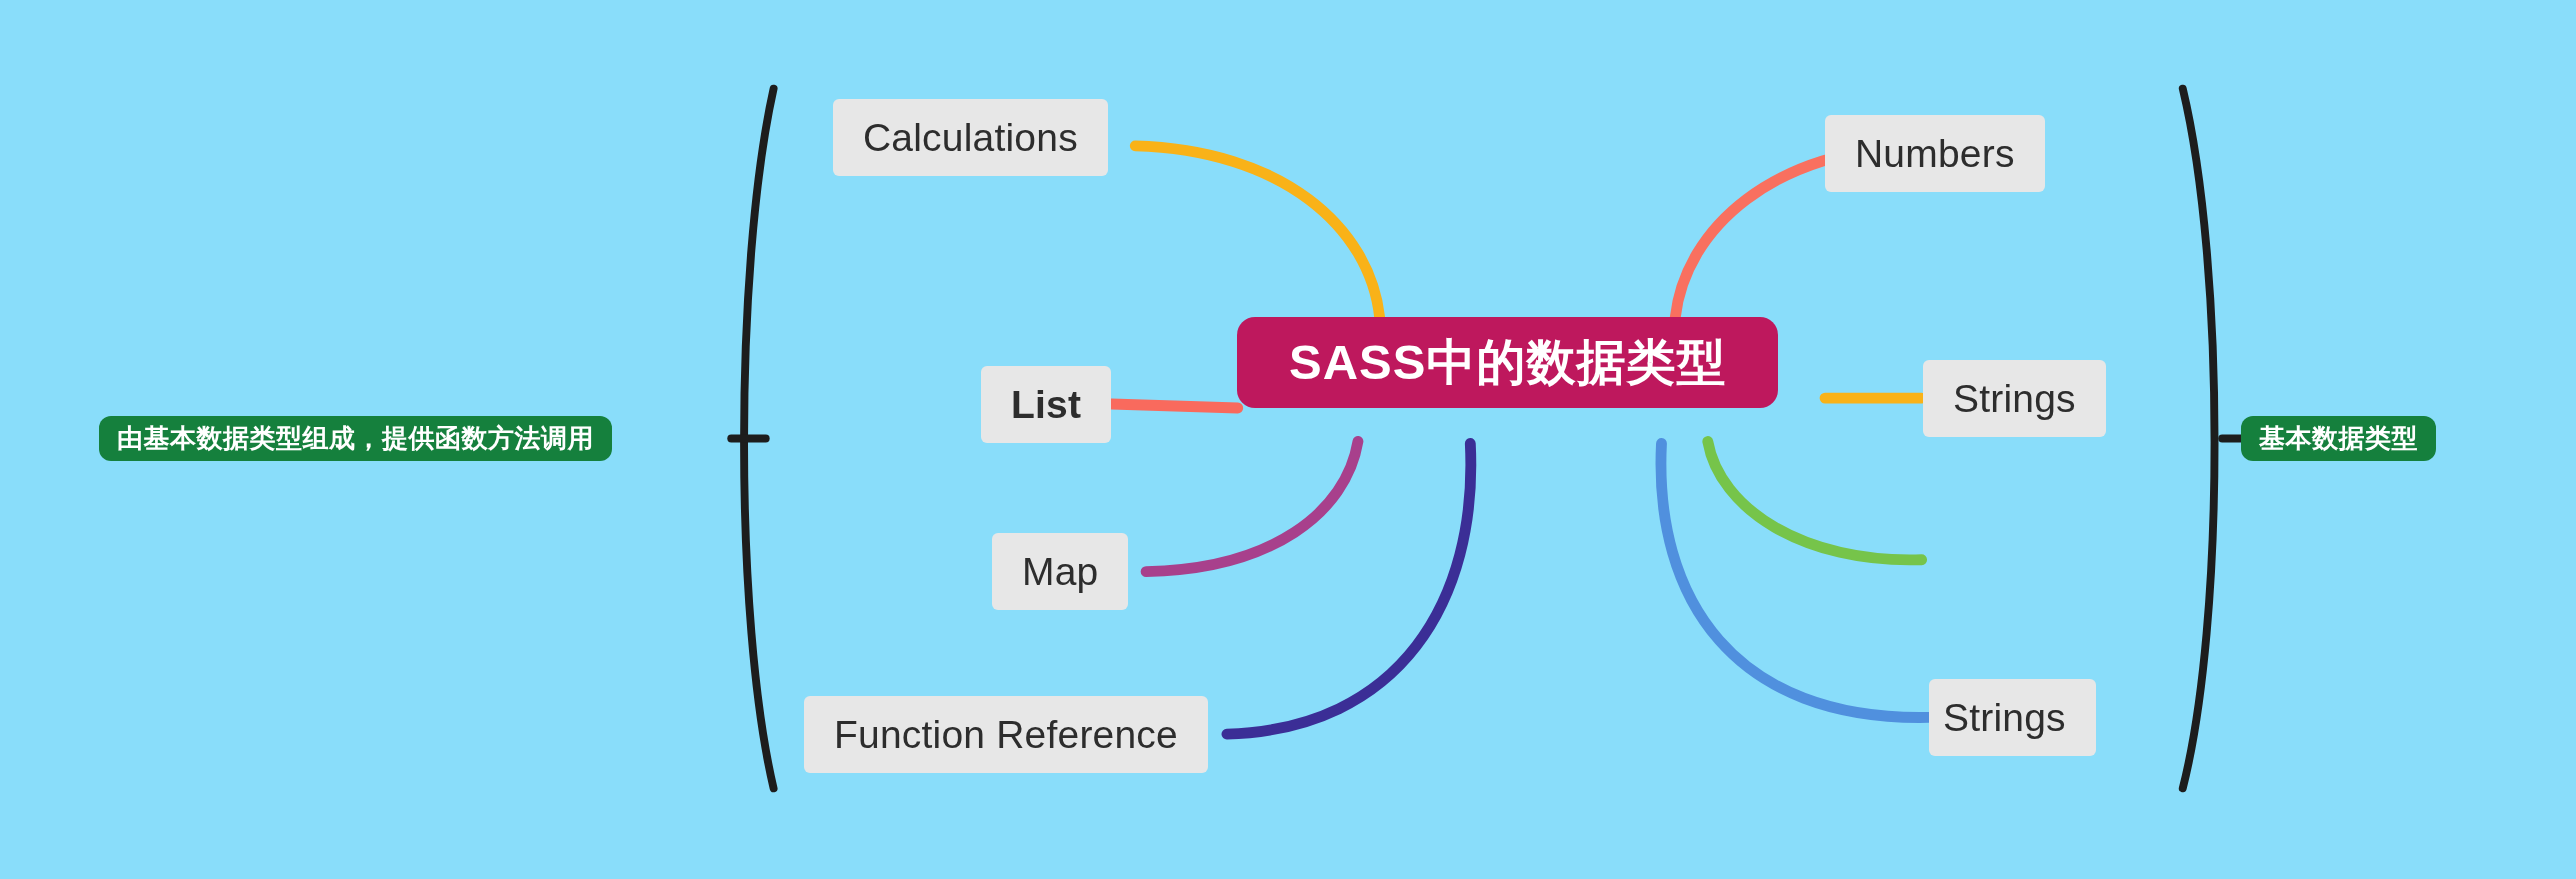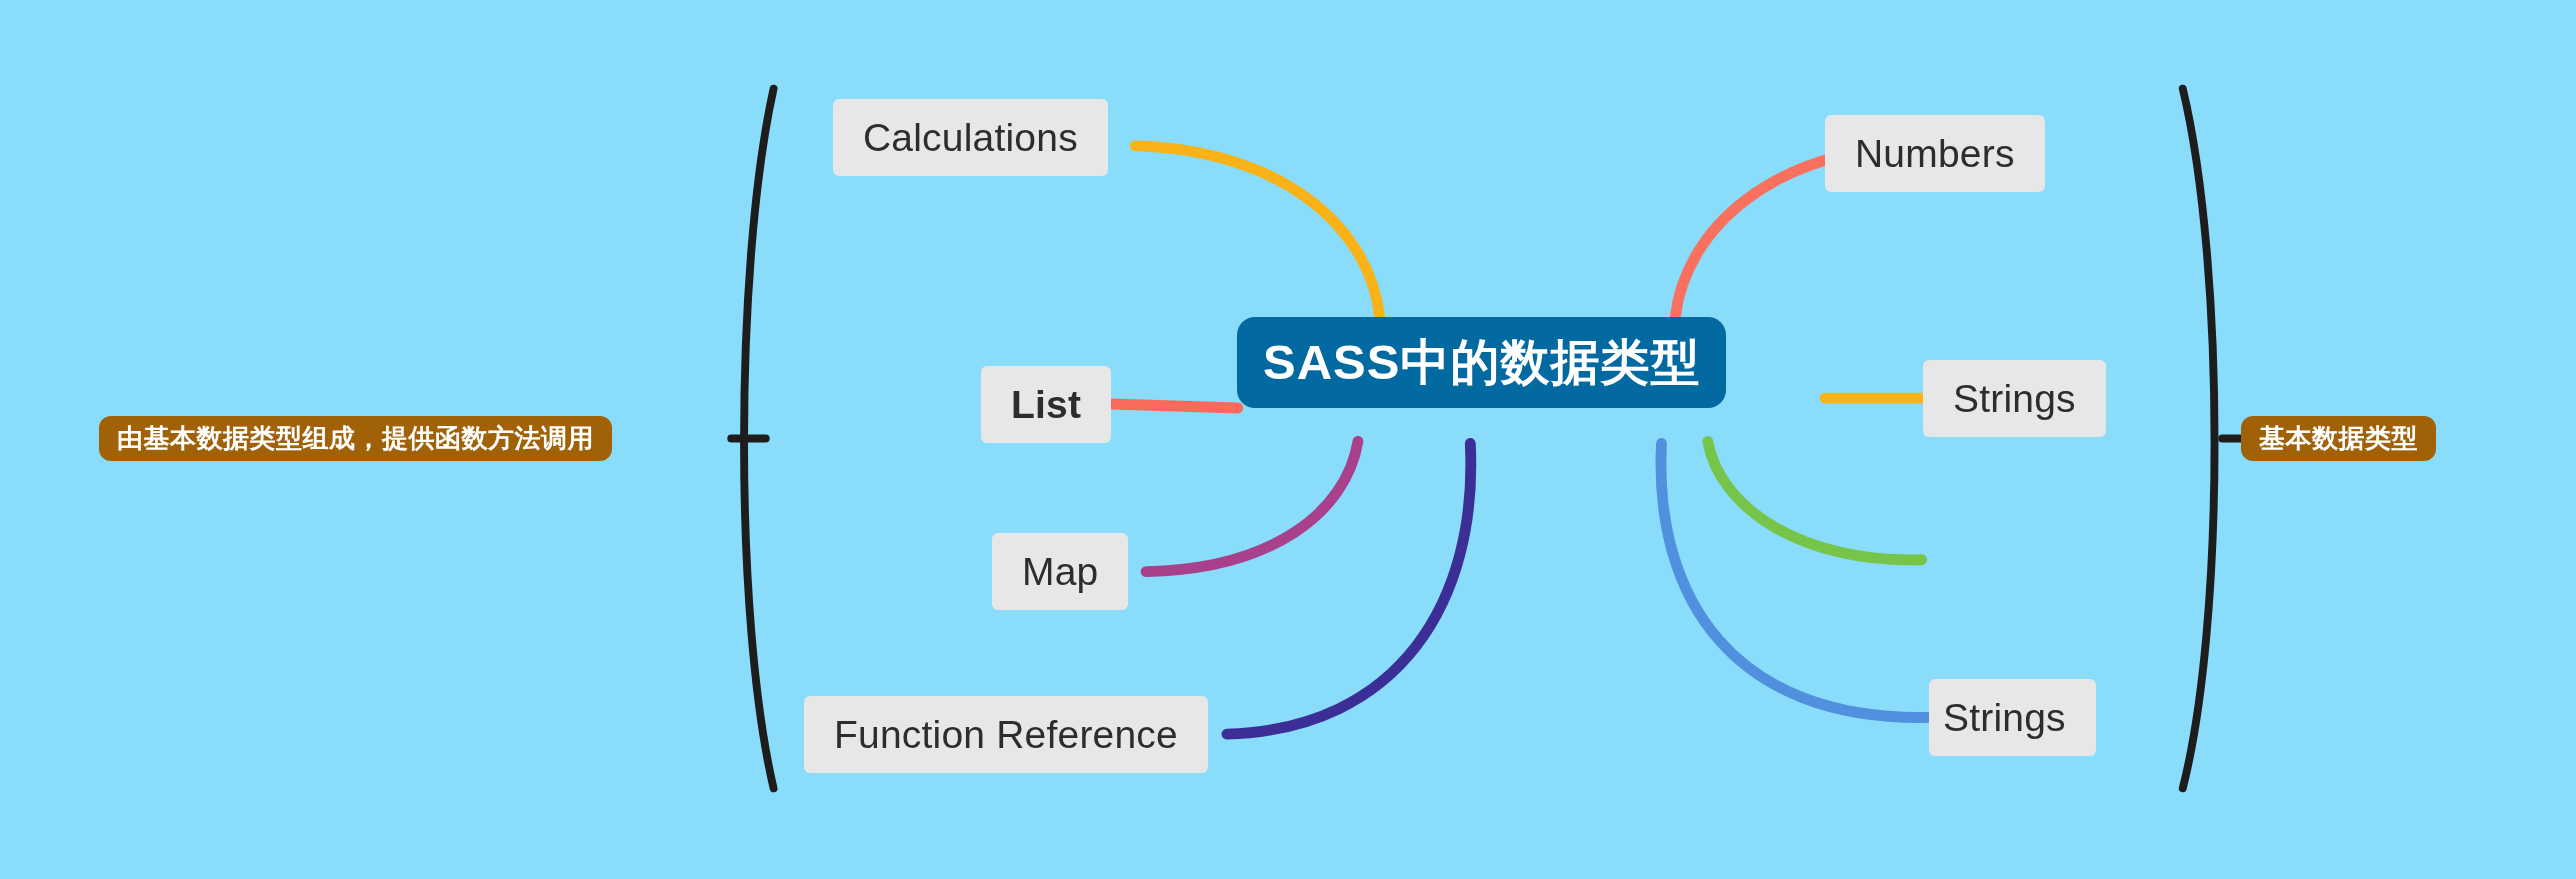--- a/index.html
+++ b/index.html
@@ -39,31 +39,31 @@
     background: #e7e7e7;
     border-radius: 6px;
     color: #2d2d2d;
     font-size: 39px;
     font-weight: 400;
     letter-spacing: 0.2px;
     height: 77px;
     padding: 0 30px;
   }
   .center-node {
-    background: #0369a1;
+    background: #be185d;
     border-radius: 18px;
     color: #ffffff;
     font-size: 49px;
     font-weight: bold;
     height: 91px;
-    padding: 0 26px;
+    padding: 0 52px;
     letter-spacing: 1px;
   }
   .group-label {
-    background: #a16207;
+    background: #15803d;
     border-radius: 12px;
     color: #ffffff;
     font-size: 26px;
     font-weight: bold;
     height: 45px;
     padding: 0 18px;
     letter-spacing: 0.5px;
   }
 </style>
 </head>

